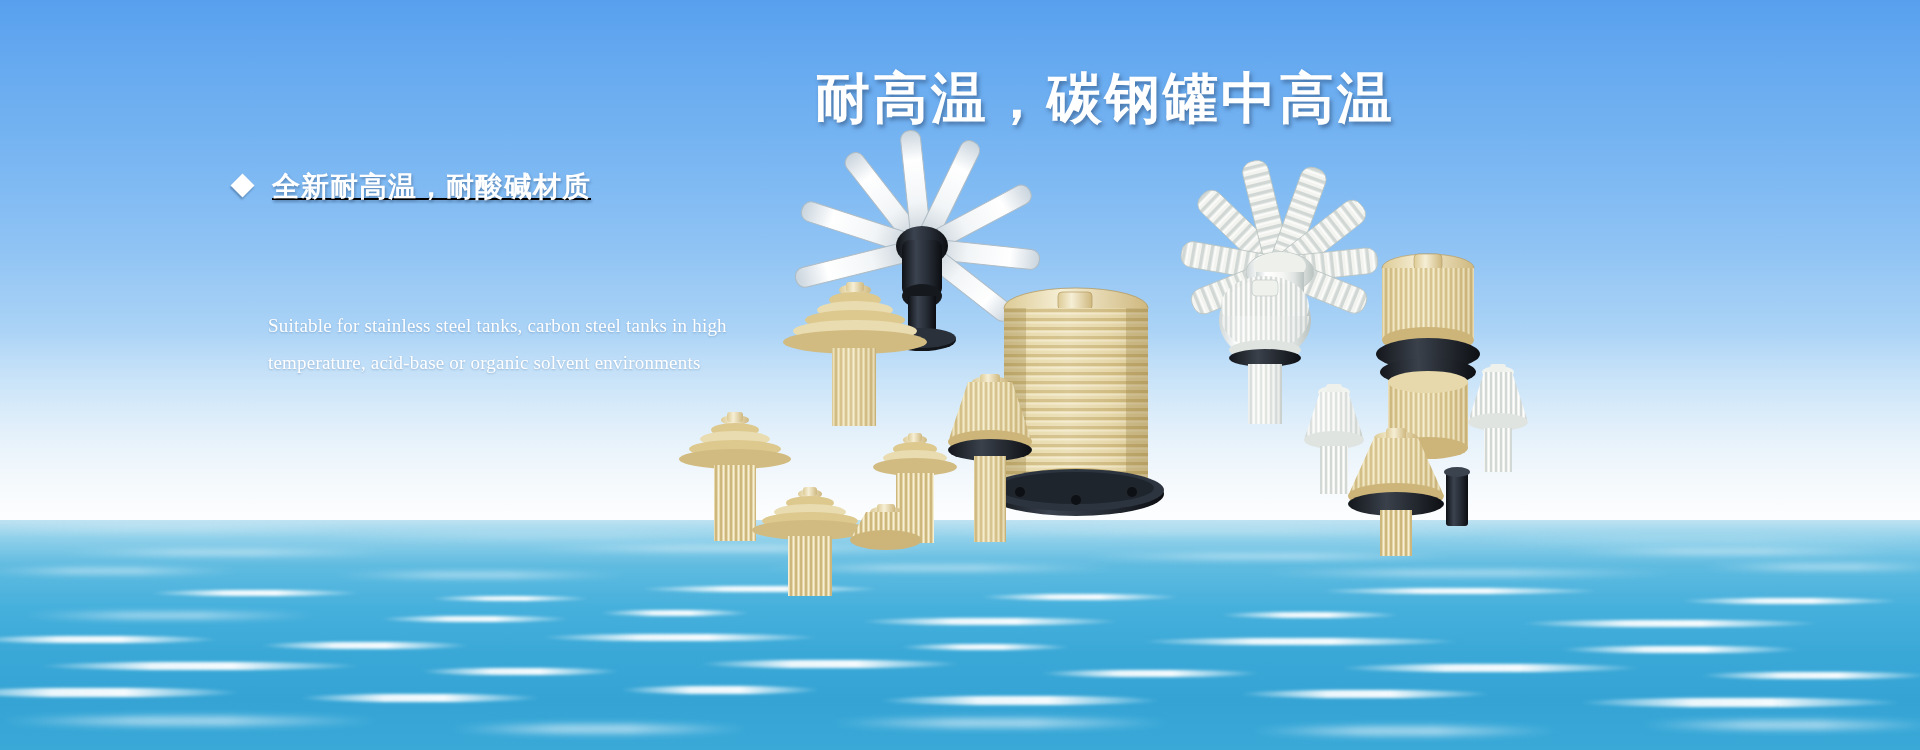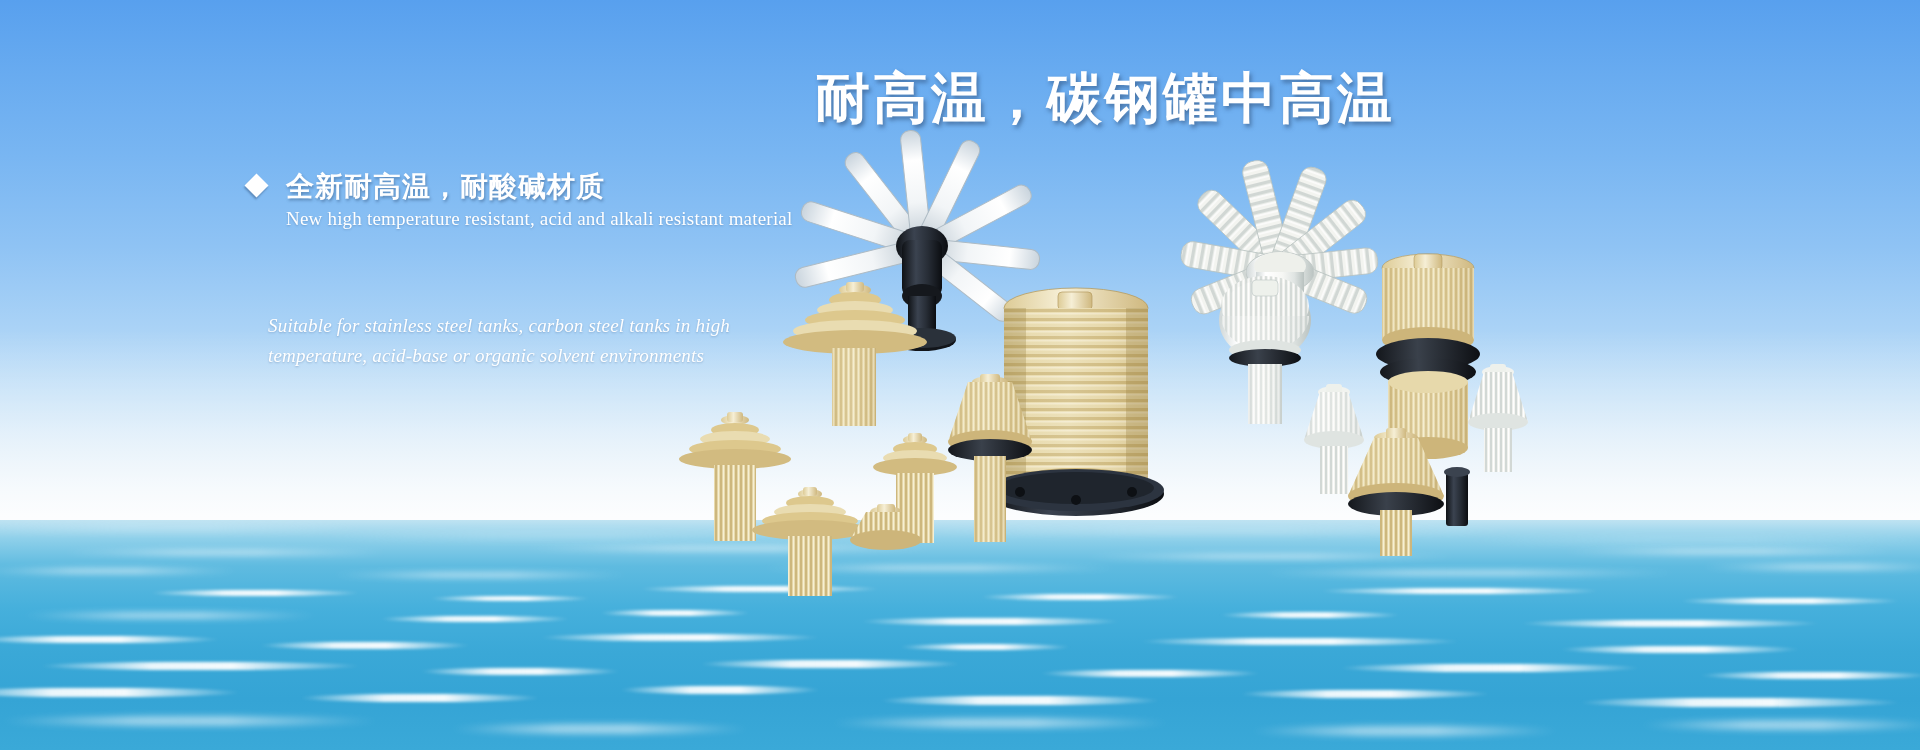--- a/index.html
+++ b/index.html
@@ -57,21 +57,21 @@
   
   .title{
     position:absolute; left:815px; top:62px;
     font-family:"DejaVu Sans", sans-serif;
     font-size:55px; font-weight:bold; color:#ffffff;
     letter-spacing:3px; white-space:nowrap;
     text-shadow:2px 3px 4px rgba(40,70,110,.55);
   }
 
   .feature{ position:absolute; white-space:nowrap; }
-  .feat-1{ left:248px; top:168px; }
+  .feat-1{ left:234px; top:168px;text-decoration:underline; }
   .feat-2{ left:230px; top:312px; }
 
   .feat-head{ display:flex; align-items:flex-start; }
   .diamond{
     width:17px; height:17px; background:#ffffff;
     transform:rotate(45deg);
     margin-top:9px; margin-right:21px; flex:none;
     box-shadow:1px 2px 2px rgba(40,70,110,.4);
   }
   .cn{
@@ -81,21 +81,21 @@
     text-shadow:1px 2px 3px rgba(40,70,110,.45);
   }
   .cn-line2{ margin-left:38px; }
   .en{
     font-family:"Liberation Serif", serif;
     font-size:19px; color:#ffffff; line-height:22px;
     margin-left:38px; letter-spacing:.2px;
     text-shadow:0 1px 2px rgba(60,95,140,.35);
   }
   .feat-1 .en{ margin-top:2px; }
-  .feat-2 .en{ margin-top:3px;font-style:italic; }
+  .feat-2 .en{ margin-top:3px; }
 
   
   .products{ position:absolute; left:680px; top:120px; width:880px; height:420px; }
   .products svg{ display:block; overflow:visible; }
 </style>
 </head>
 <body>
 
 <div class="banner">
 
@@ -393,21 +393,20 @@
     </svg>
   </div>
 
   <div class="title">耐高温，碳钢罐中高温</div>
 
   <div class="feature feat-1">
     <div class="feat-head">
       <div class="diamond"></div>
       <div class="cn">全新耐高温，耐酸碱材质</div>
     </div>
-    <div class="en">New high temperature resistant, acid and alkali resistant material</div>
   </div>
 
   <div class="feature feat-2">
     <div class="en">Suitable for stainless steel tanks, carbon steel tanks in high</div>
-    <div class="en" style="margin-top:8px">temperature, acid-base or organic solvent environments</div>
+    <div class="en" style="margin-top:15px">temperature, acid-base or organic solvent environments</div>
   </div>
 
 </div>
 
 </body></html>

